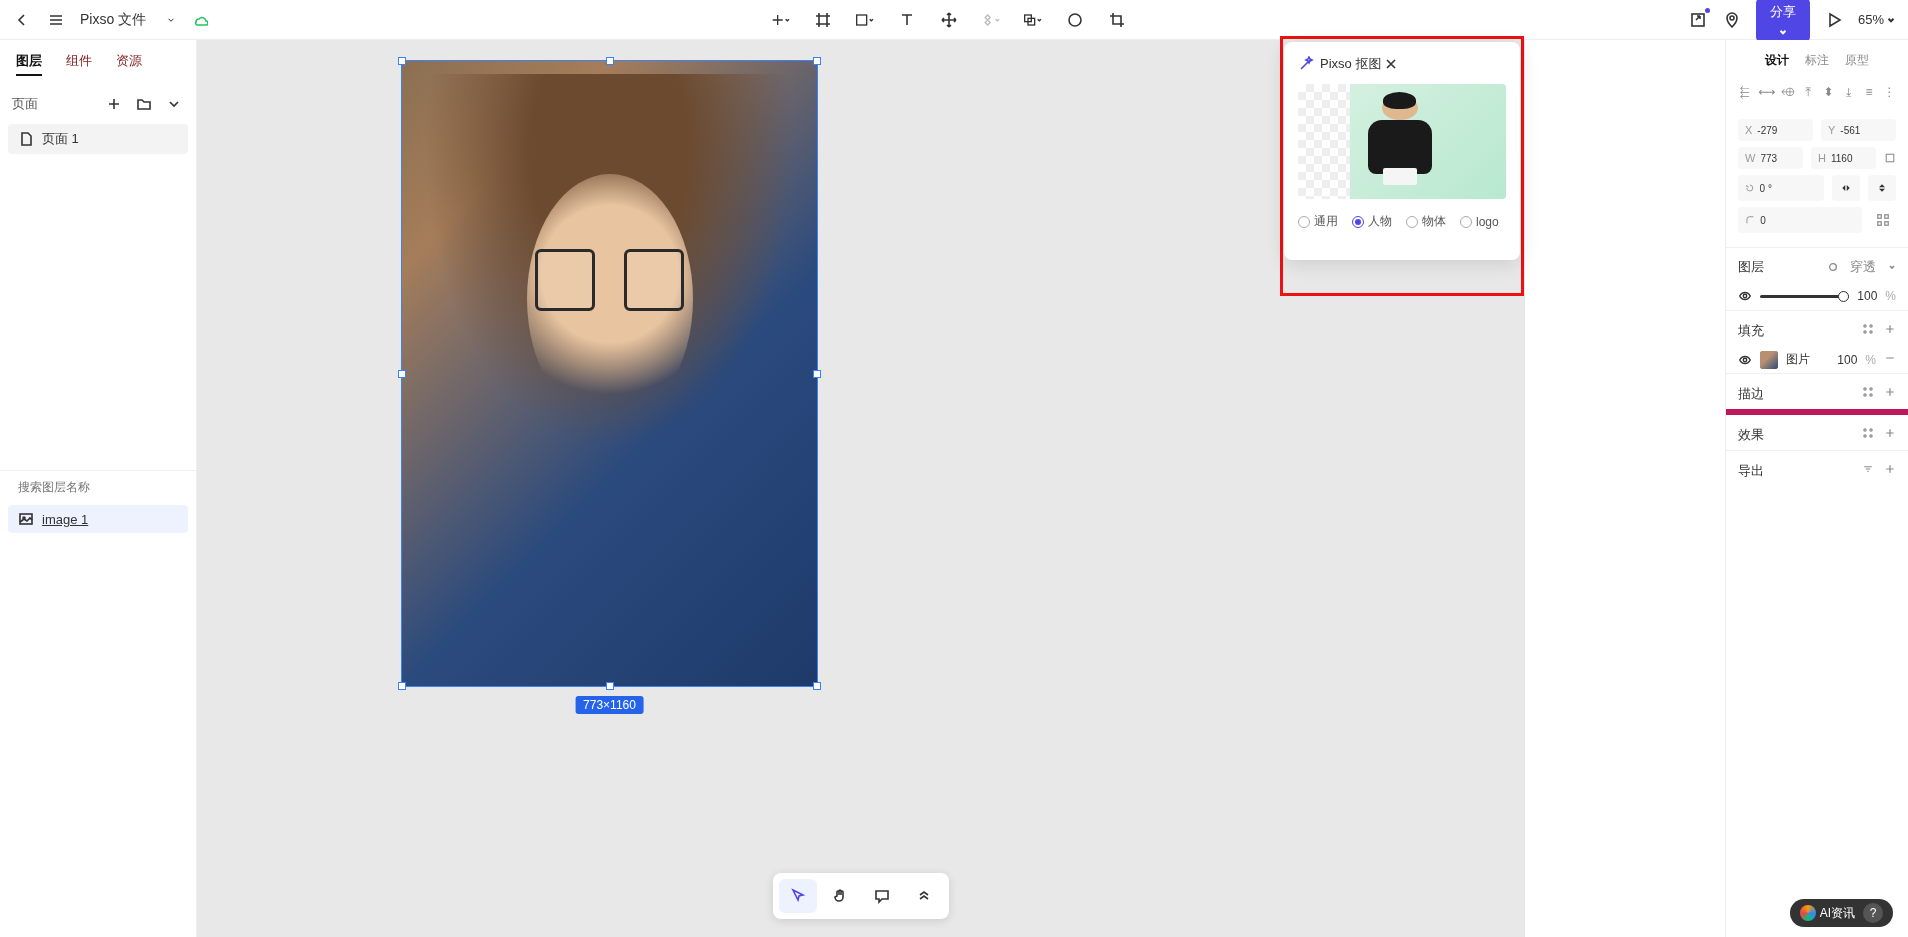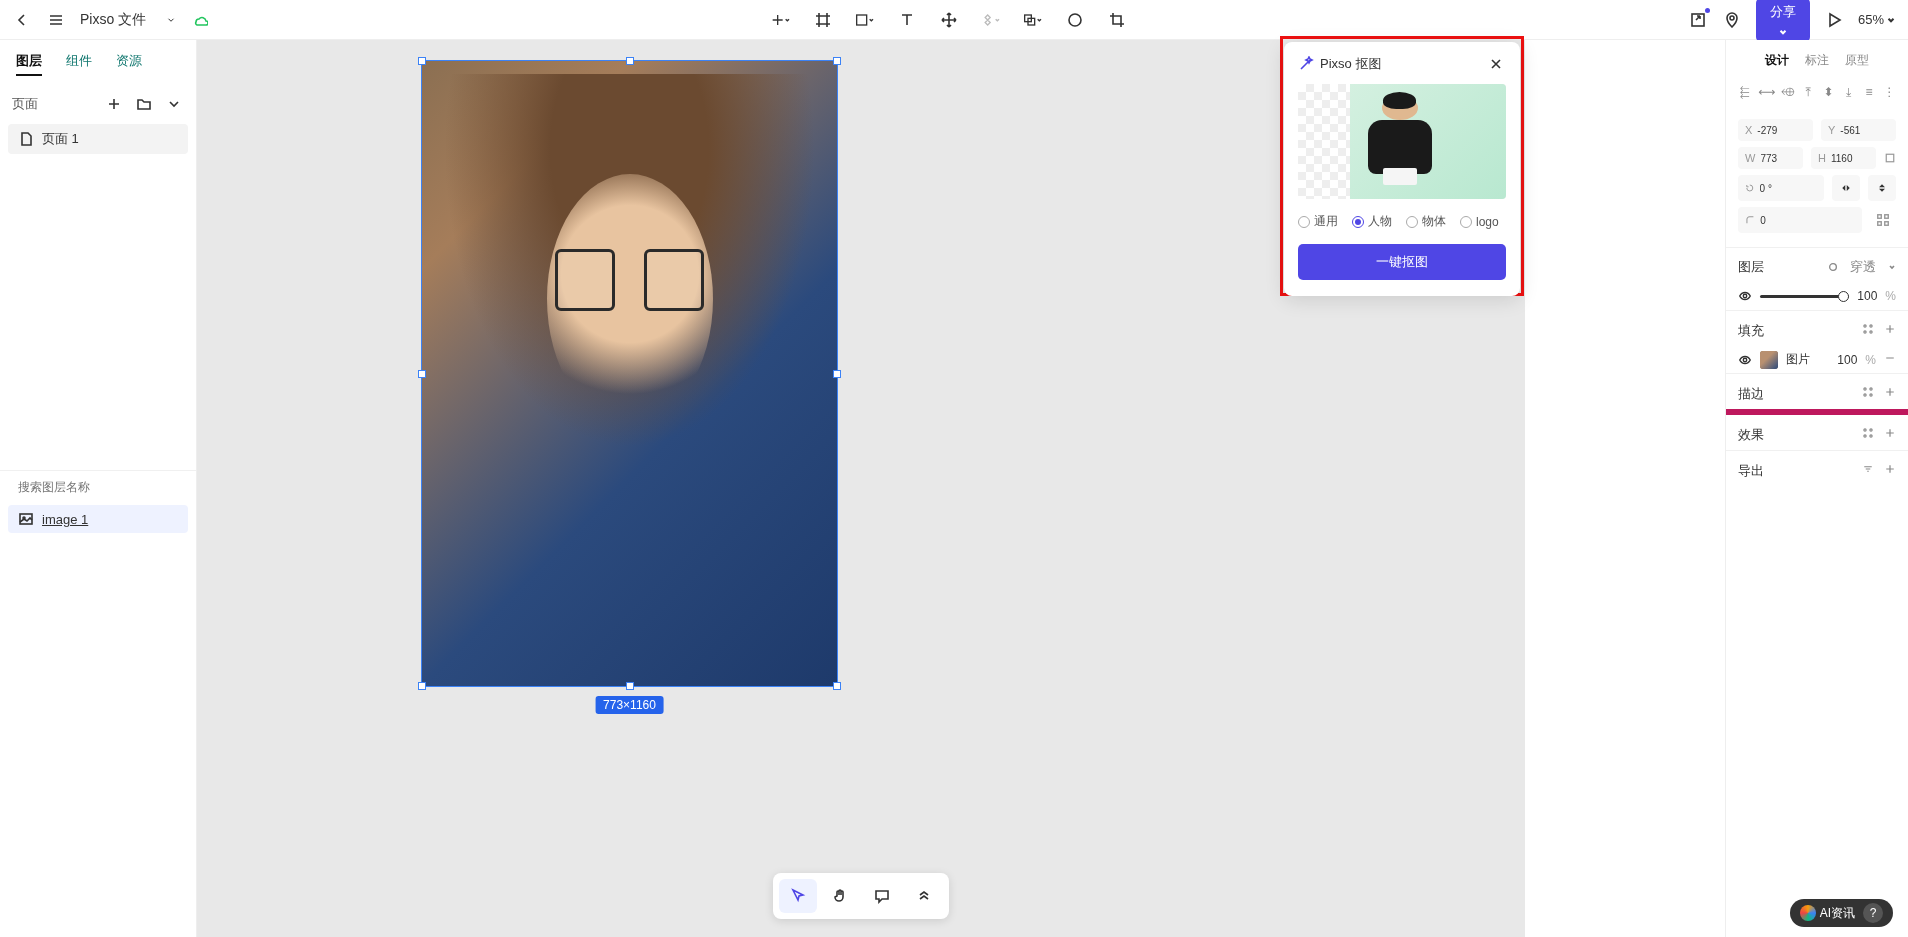--- a/index.html
+++ b/index.html
@@ -11,54 +11,54 @@
 .topbar-center { flex: 1; display: flex; align-items: center; justify-content: center; gap: 22px; }
 .topbar-right { display: flex; align-items: center; gap: 14px; }
 .icon-btn { width: 20px; height: 20px; display: flex; align-items: center; justify-content: center; cursor: pointer; color: #333; }
 .file-name { font-size: 14px; display: flex; align-items: center; gap: 20px; }
 .share-btn { background: #4f46e5; color: #fff; padding: 5px 14px; border-radius: 5px; font-size: 13px; display: flex; align-items: center; gap: 6px; cursor: pointer; flex-direction: column; }
 .zoom { font-size: 13px; display:flex; align-items:center; gap:2px; }
 
 
 .left-panel { position: absolute; left: 0; top: 40px; width: 197px; bottom: 0; background: #fff; border-right: 1px solid #eee; display:flex; flex-direction:column; }
 .left-tabs { display: flex; gap: 24px; padding: 12px 16px 10px; font-size: 13px; }
-.left-tab { color: #0f766e; cursor:pointer; }
+.left-tab { color: #7f1d1d; cursor:pointer; }
 .left-tab.active { color: #111; font-weight: 600; border-bottom: 2px solid #111; padding-bottom:4px; }
 .pages-header { display:flex; align-items:center; justify-content:space-between; padding: 8px 12px; font-size:13px; color:#555; }
 .pages-icons { display:flex; gap:10px; }
 .page-item { margin: 2px 8px; padding: 6px 10px; background:#f3f3f3; border-radius:4px; display:flex; align-items:center; gap:8px; font-size:13px; }
 .search-row { display:flex; align-items:center; padding: 8px 10px; gap:8px; border-top:1px solid #f0f0f0; margin-top:auto; position:relative; }
 .search-row input { border:none; outline:none; flex:1; font-size:12px; color:#666; }
 .layers-list { position:absolute; top: 430px; left:0; right:0; }
 .layer-item { margin: 2px 8px; padding: 6px 10px; background:#eef2ff; border-radius:4px; display:flex; align-items:center; gap:8px; font-size:13px; color:#333;text-decoration:underline; }
 
 
 .canvas { position:absolute; left:197px; top:40px; right:383px; bottom:0; background:#e8e8e8; overflow:hidden; }
-.selection { position:absolute; left:224px; top:20px; width:417px; height:627px; border:1px solid #3b82f6; }
+.selection { position:absolute; left:204px; top:20px; width:417px; height:627px; border:1px solid #3b82f6; }
 .handle { position:absolute; width:8px; height:8px; background:#fff; border:1px solid #3b82f6; }
 .h-tl{top:-4px;left:-4px}.h-tr{top:-4px;right:-4px}.h-bl{bottom:-4px;left:-4px}.h-br{bottom:-4px;right:-4px}
 .h-tm{top:-4px;left:50%;margin-left:-4px}.h-bm{bottom:-4px;left:50%;margin-left:-4px}
 .h-ml{top:50%;left:-4px;margin-top:-4px}.h-mr{top:50%;right:-4px;margin-top:-4px}
 .img-placeholder { width:100%; height:100%; background:linear-gradient(135deg,#8b6f52 0%, #a57d5a 20%, #2b4a7d 60%, #1e3a6b 100%); position:relative; overflow:hidden; }
 .face { position:absolute; left:30%; top:18%; width:40%; height:40%; background:radial-gradient(circle at 50% 40%, #e8c4a0 40%, transparent 70%); border-radius:50%; }
 .glasses { position:absolute; left:32%; top:30%; width:36%; height:10%; }
 .lens { position:absolute; width:40%; height:100%; border:3px solid #2a2a2a; border-radius:6px; background:rgba(255,255,255,0.1); }
 .lens.l{left:0}.lens.r{right:0}
 .hair { position:absolute; left:5%; top:2%; width:90%; height:60%; background:radial-gradient(ellipse at 50% 20%, #6b4a30 30%, transparent 70%); }
 .dim-label { position:absolute; bottom:-28px; left:50%; transform:translateX(-50%); background:#2563eb; color:#fff; font-size:12px; padding:2px 8px; border-radius:3px; }
 
 
 .bottom-bar { position:absolute; bottom:18px; left:50%; transform:translateX(-50%); background:#fff; border-radius:8px; box-shadow:0 2px 10px rgba(0,0,0,0.12); display:flex; align-items:center; padding:6px; gap:4px; }
 .bb-btn { width:38px; height:34px; display:flex; align-items:center; justify-content:center; border-radius:6px; cursor:pointer; }
 .bb-btn.active { background:#eef2ff; color:#4f46e5; }
 
 
 .popup { position:absolute; right:388px; top:42px; width:236px; background:#fff; border-radius:8px; box-shadow:0 4px 20px rgba(0,0,0,0.12); padding:12px 14px 16px; }
 .popup-highlight { position:absolute; right:384px; top:36px; width:244px; height:260px; border:3px solid #e11; pointer-events:none; }
-.popup-header { display:flex; align-items:center; justify-content:space-between; margin-bottom:10px; }
+.popup-header { display:flex; align-items:center; margin-bottom:10px; }
 .popup-title { font-size:13px; font-weight:500; display:flex; align-items:center; gap:6px; }
 .preview { width:100%; height:115px; background:repeating-conic-gradient(#eee 0 25%, #fff 0 50%) 0 0/16px 16px; border-radius:4px; position:relative; overflow:hidden; }
 .preview-bg { position:absolute; right:0; top:0; width:75%; height:100%; background:linear-gradient(135deg,#d4f0e0,#b8e8d0); }
 .preview-person { position:absolute; right:35%; top:10%; width:32%; height:85%; }
 .p-head{width:55%;height:25%;background:#e0b890;border-radius:50%;margin:0 auto;position:relative}
 .p-hair{position:absolute;top:-15%;left:5%;width:90%;height:70%;background:#1a1a1a;border-radius:50% 50% 40% 40%}
 .p-body{width:95%;height:55%;background:#1a1a1a;margin:0 auto;border-radius:14px 14px 8px 8px}
 .p-book{position:absolute;bottom:8%;left:25%;width:50%;height:18%;background:#f5f5f5;border-radius:2px}
 .radio-row { display:flex; gap:14px; margin:14px 0; font-size:12px; color:#555; }
 .radio-opt { display:flex; align-items:center; gap:4px; cursor:pointer; }
@@ -357,21 +357,20 @@
       </div>
     <div class="radio-opt">
         <span class="radio-dot"></span>
         <span>物体</span>
       </div>
     <div class="radio-opt">
         <span class="radio-dot"></span>
         <span>logo</span>
       </div>
   </div>
-  <button class="cutout-btn">一键抠图</button>
 </div>
 
 <div class="right-panel">
   <div class="right-tabs">
     <div class="right-tab active">设计</div>
     <div class="right-tab">标注</div>
     <div class="right-tab">原型</div>
   </div>
   <div class="align-row">
     <span>⬱</span>

